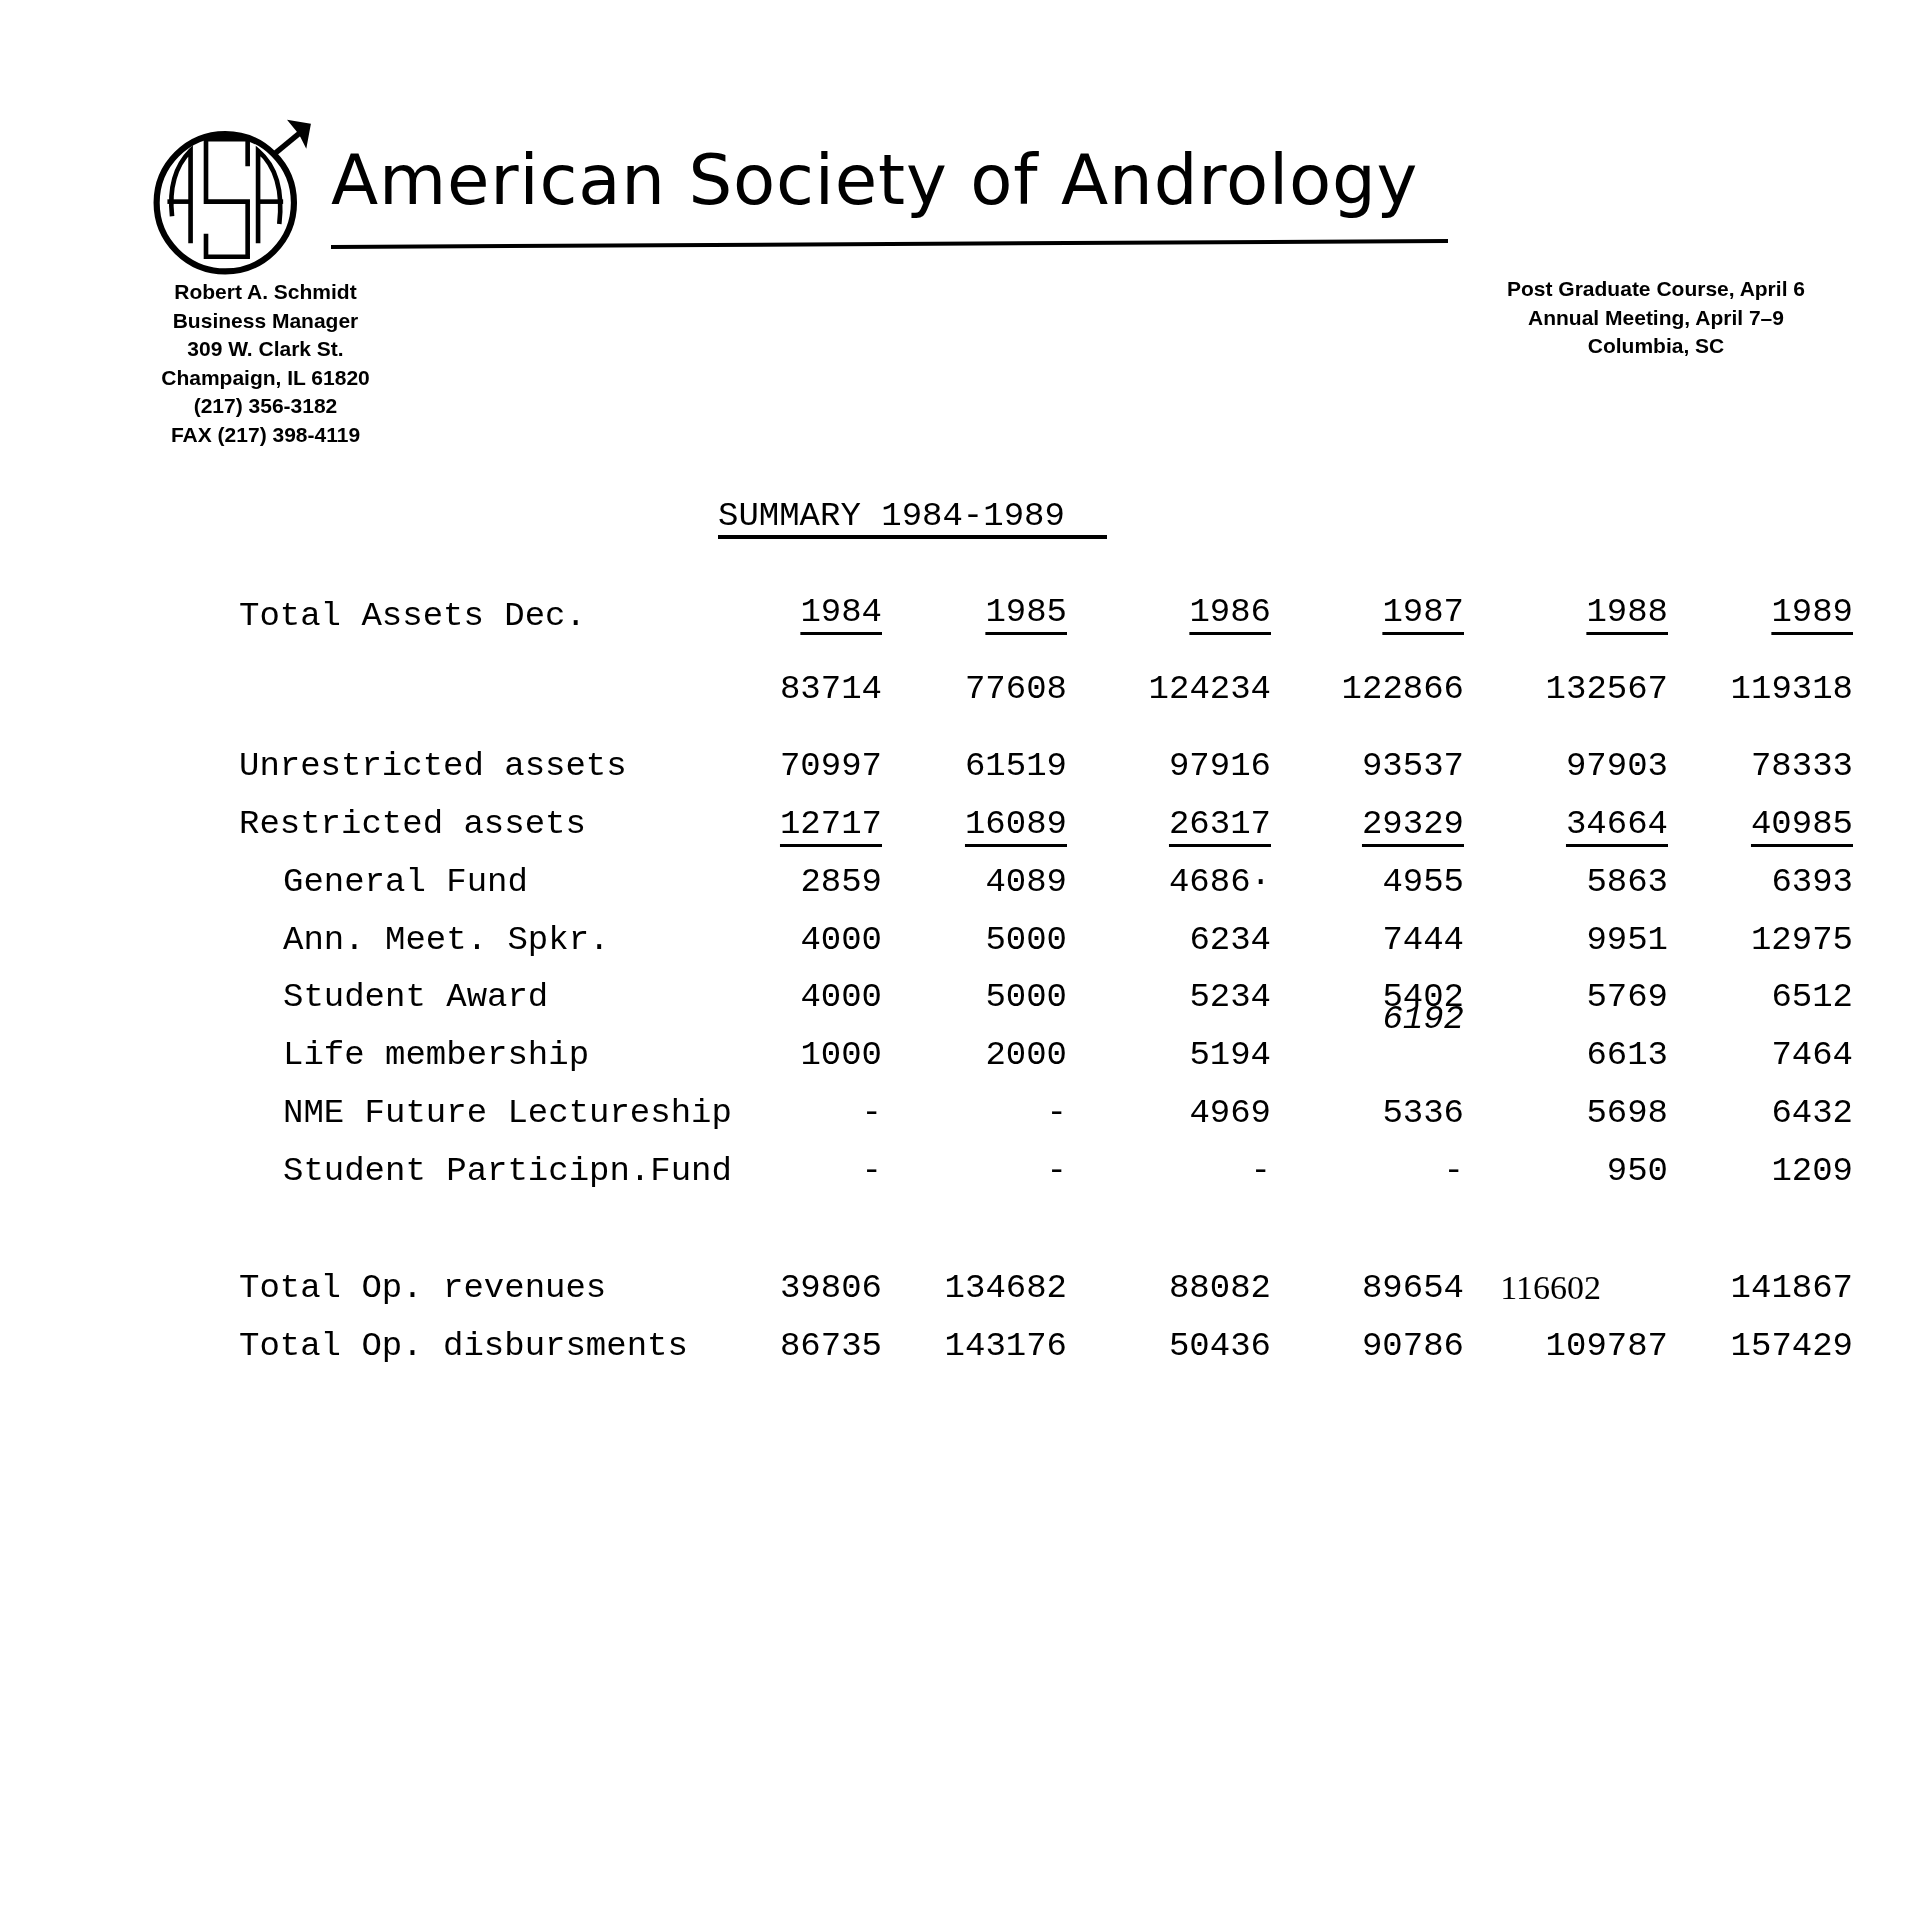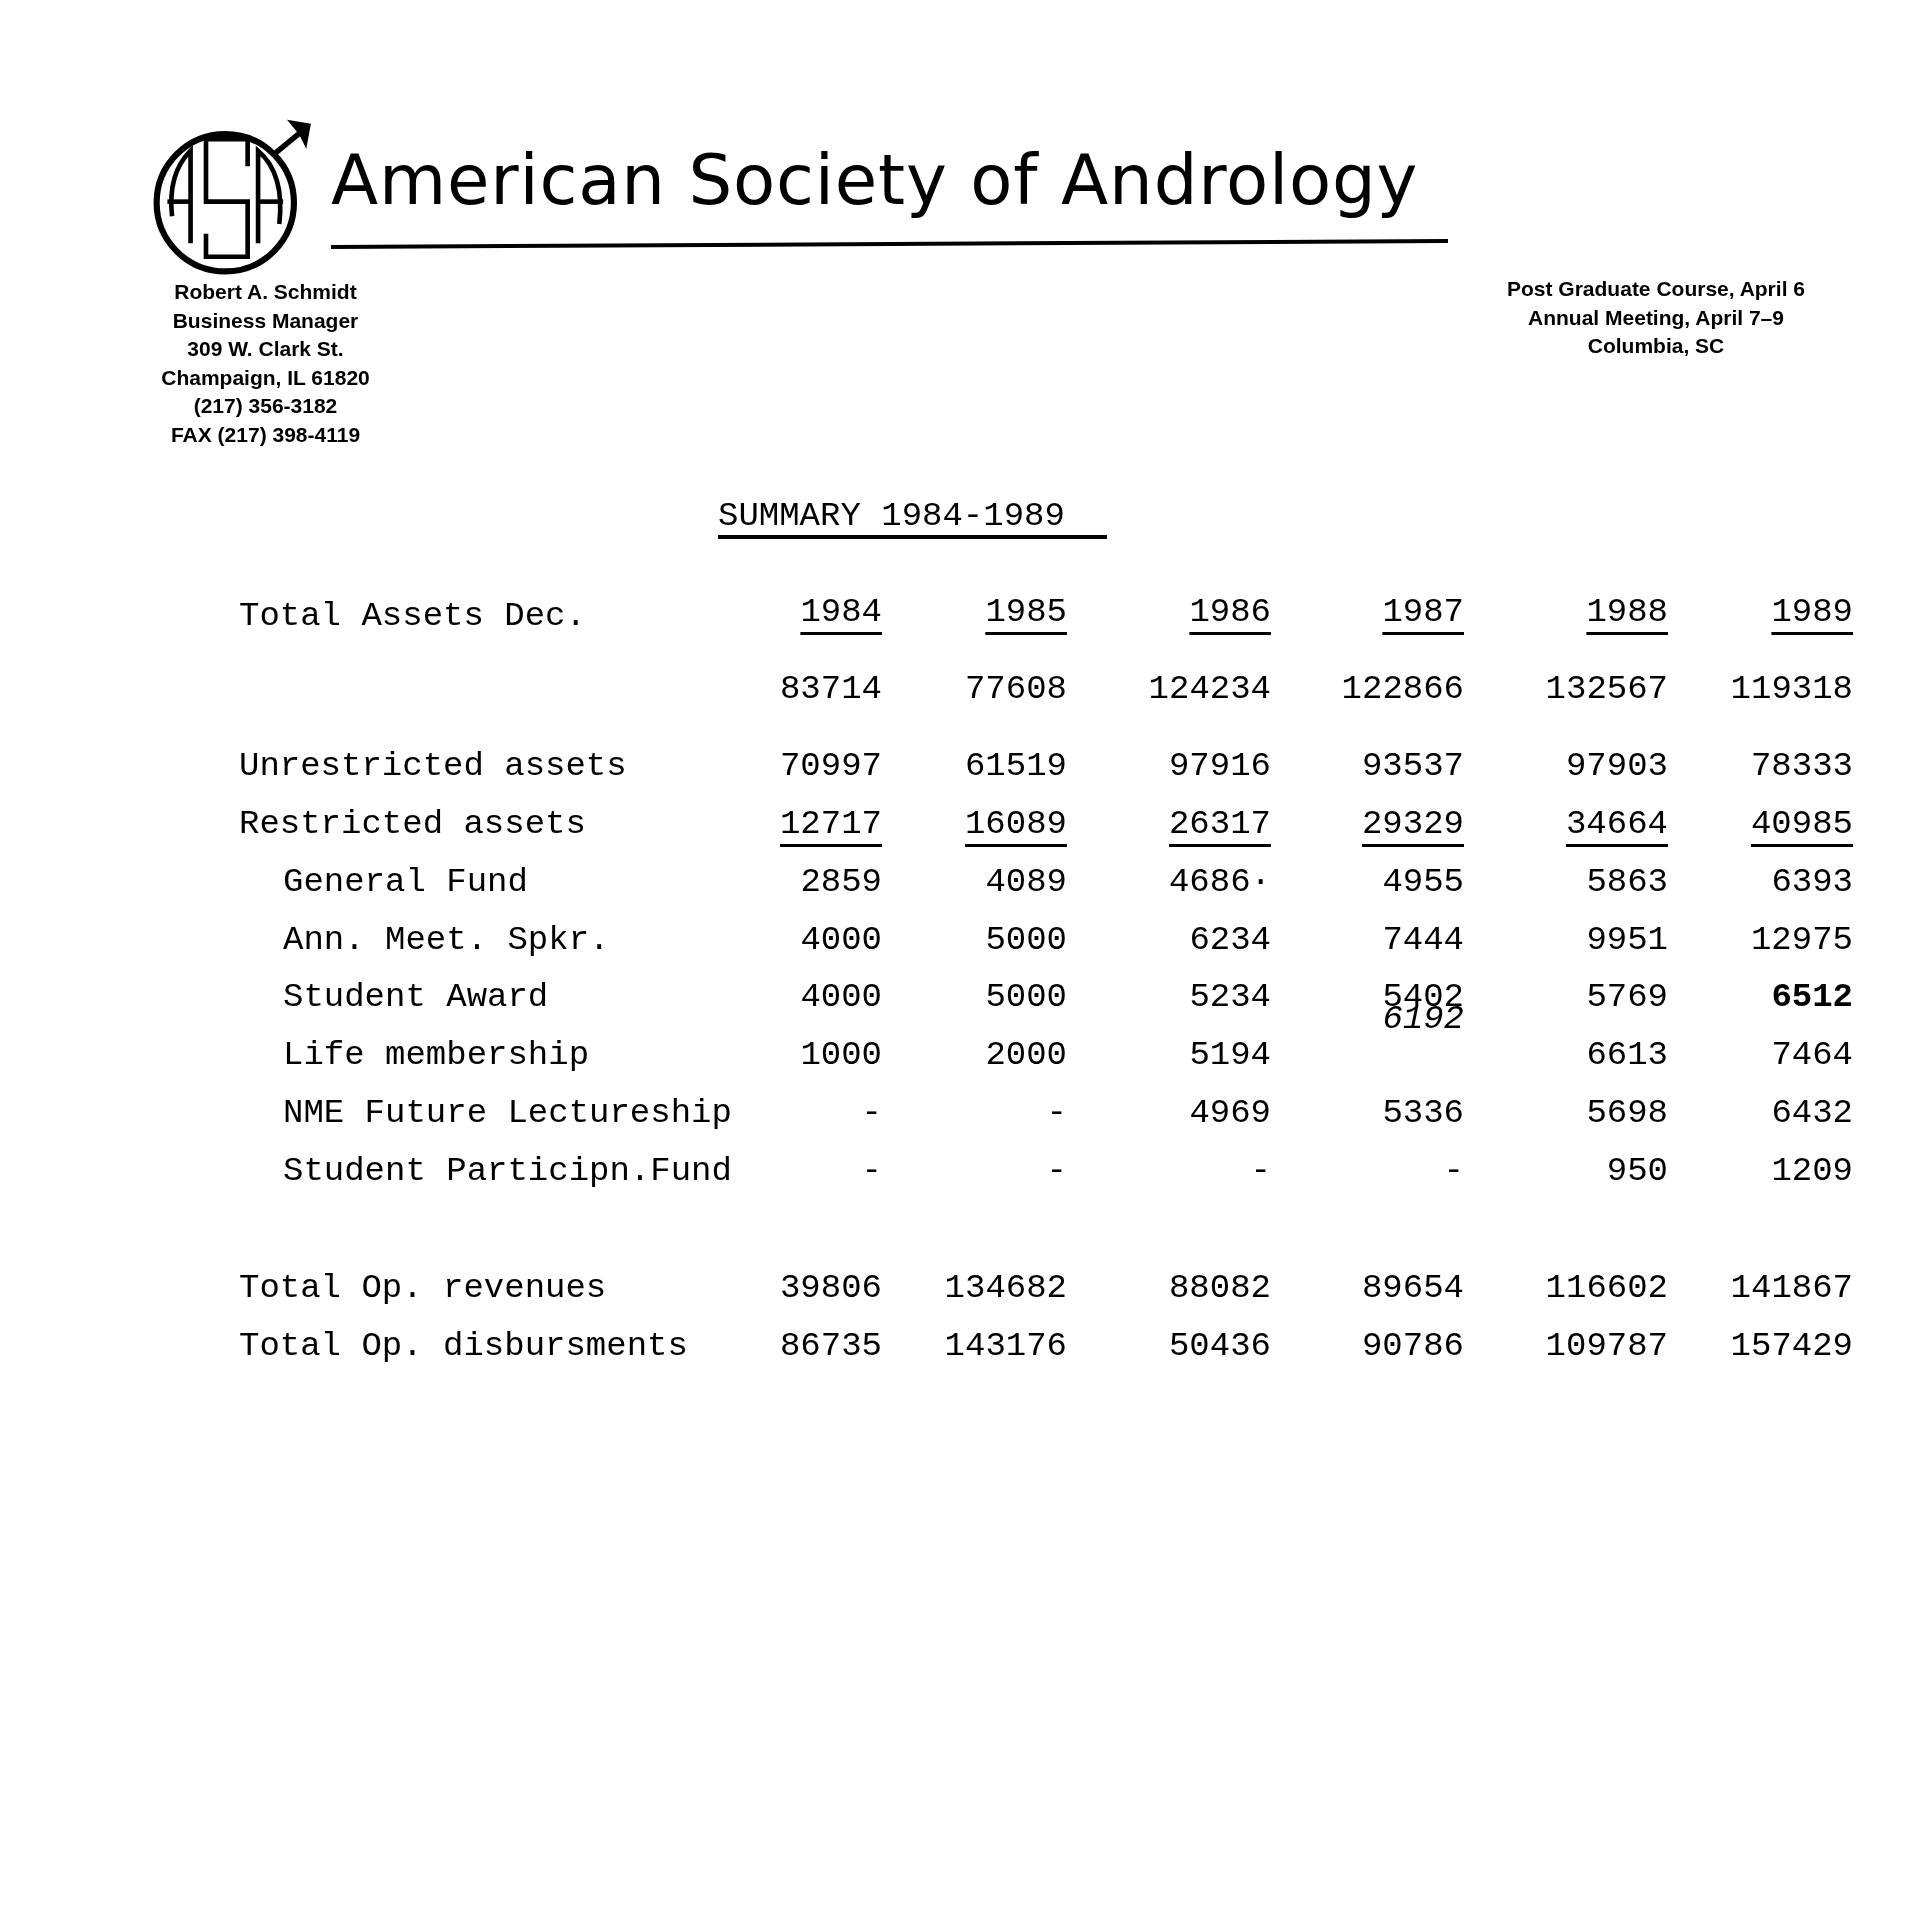--- a/index.html
+++ b/index.html
@@ -112,21 +112,21 @@
     <div class="abs mono cell" style="left: 1148px; top: 923px;">6234</div>
     <div class="abs mono cell" style="left: 1341px; top: 923px;">7444</div>
     <div class="abs mono cell" style="left: 1545px; top: 923px;">9951</div>
     <div class="abs mono cell" style="left: 1730px; top: 923px;">12975</div>
     <div class="abs mono row-label sub" style="top: 980px;">Student Award</div>
     <div class="abs mono cell" style="left: 759px; top: 980px;">4000</div>
     <div class="abs mono cell" style="left: 944px; top: 980px;">5000</div>
     <div class="abs mono cell" style="left: 1148px; top: 980px;">5234</div>
     <div class="abs mono cell" style="left: 1341px; top: 980px;">5402</div>
     <div class="abs mono cell" style="left: 1545px; top: 980px;">5769</div>
-    <div class="abs mono cell" style="left: 1730px; top: 980px; font-weight: bold;">6512</div>
+    <div class="abs mono cell" style="left: 1730px; top: 980px;">6512</div>
     <div class="abs mono row-label sub" style="top: 1038px;">Life membership</div>
     <div class="abs mono cell" style="left: 759px; top: 1038px;">1000</div>
     <div class="abs mono cell" style="left: 944px; top: 1038px;">2000</div>
     <div class="abs mono cell" style="left: 1148px; top: 1038px;">5194</div>
     <div class="abs mono cell" style="left: 1341px; top: 1002px; font-style: italic;">6192</div>
     <div class="abs mono cell" style="left: 1545px; top: 1038px;">6613</div>
     <div class="abs mono cell" style="left: 1730px; top: 1038px;">7464</div>
     <div class="abs mono row-label sub" style="top: 1096px;">NME Future Lectureship</div>
     <div class="abs mono cell" style="left: 759px; top: 1096px;">-</div>
     <div class="abs mono cell" style="left: 944px; top: 1096px;">-</div>
@@ -139,21 +139,21 @@
     <div class="abs mono cell" style="left: 944px; top: 1154px;">-</div>
     <div class="abs mono cell" style="left: 1148px; top: 1154px;">-</div>
     <div class="abs mono cell" style="left: 1341px; top: 1154px;">-</div>
     <div class="abs mono cell" style="left: 1545px; top: 1154px;">950</div>
     <div class="abs mono cell" style="left: 1730px; top: 1154px;">1209</div>
     <div class="abs mono row-label" style="top: 1271px;">Total Op. revenues</div>
     <div class="abs mono cell" style="left: 759px; top: 1271px;">39806</div>
     <div class="abs mono cell" style="left: 944px; top: 1271px;">134682</div>
     <div class="abs mono cell" style="left: 1148px; top: 1271px;">88082</div>
     <div class="abs mono cell" style="left: 1341px; top: 1271px;">89654</div>
-    <div class="abs mono cell" style="left: 1545px; top: 1271px;">116602</div>
+    <div class="abs mono cell" style="left: 1478px; top: 1271px; font-family: Liberation Serif, serif;">116602</div>
     <div class="abs mono cell" style="left: 1730px; top: 1271px;">141867</div>
     <div class="abs mono row-label" style="top: 1329px;">Total Op. disbursments</div>
     <div class="abs mono cell" style="left: 759px; top: 1329px;">86735</div>
     <div class="abs mono cell" style="left: 944px; top: 1329px;">143176</div>
     <div class="abs mono cell" style="left: 1148px; top: 1329px;">50436</div>
     <div class="abs mono cell" style="left: 1341px; top: 1329px;">90786</div>
     <div class="abs mono cell" style="left: 1545px; top: 1329px;">109787</div>
     <div class="abs mono cell" style="left: 1730px; top: 1329px;">157429</div>
   </div>
 

